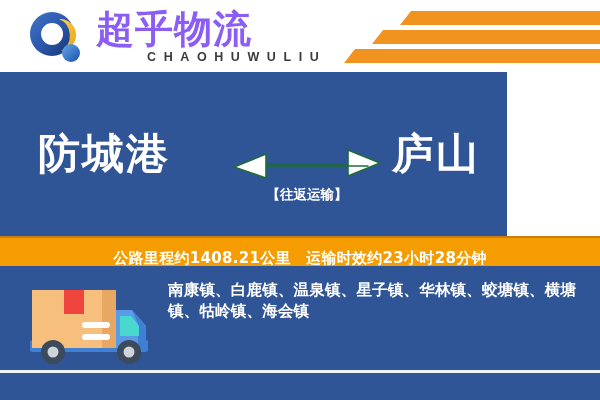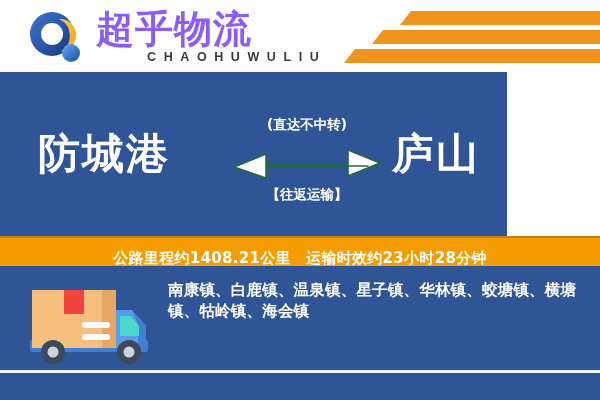--- a/index.html
+++ b/index.html
@@ -211,21 +211,20 @@
       <div class="stripe s2"></div>
       <div class="stripe s3"></div>
     </div>
   </div>
 
   <div class="route-panel">
 
     <div class="city origin">防城港</div>
 
     <div class="route-mid">
-      <div class="mid-note top">(直达不中转)</div>
 
       <div class="arrow-wrap">
         <svg width="158" height="38" viewBox="0 0 158 38" xmlns="http://www.w3.org/2000/svg">
 
           <path d="M18,20 L120,20 L120,6 L152,19 L120,32 L120,20 Z" fill="#ffffff" stroke="#1f6b3a" stroke-width="1.6" stroke-linejoin="round"></path>
 
           <path d="M140,22 L38,22 L38,10 L6,23 L38,34 L38,22 Z" fill="#ffffff" stroke="#1f6b3a" stroke-width="1.6" stroke-linejoin="round"></path>
         </svg>
       </div>
 

